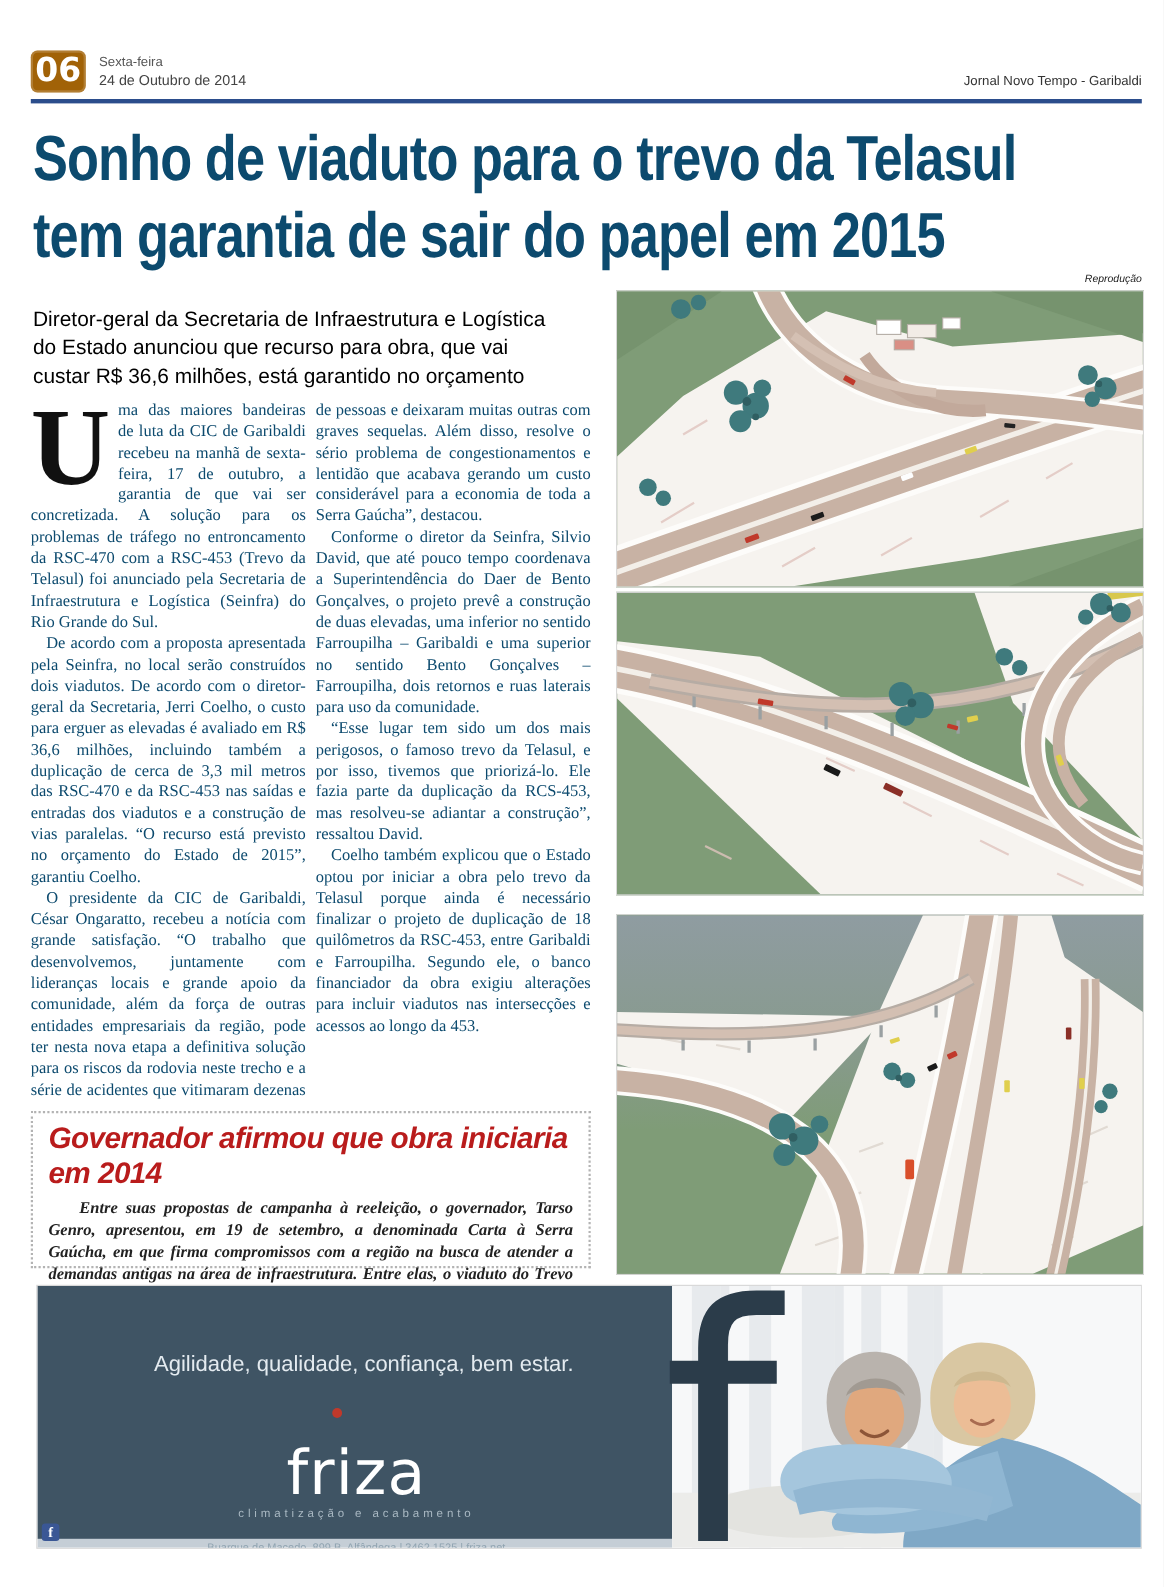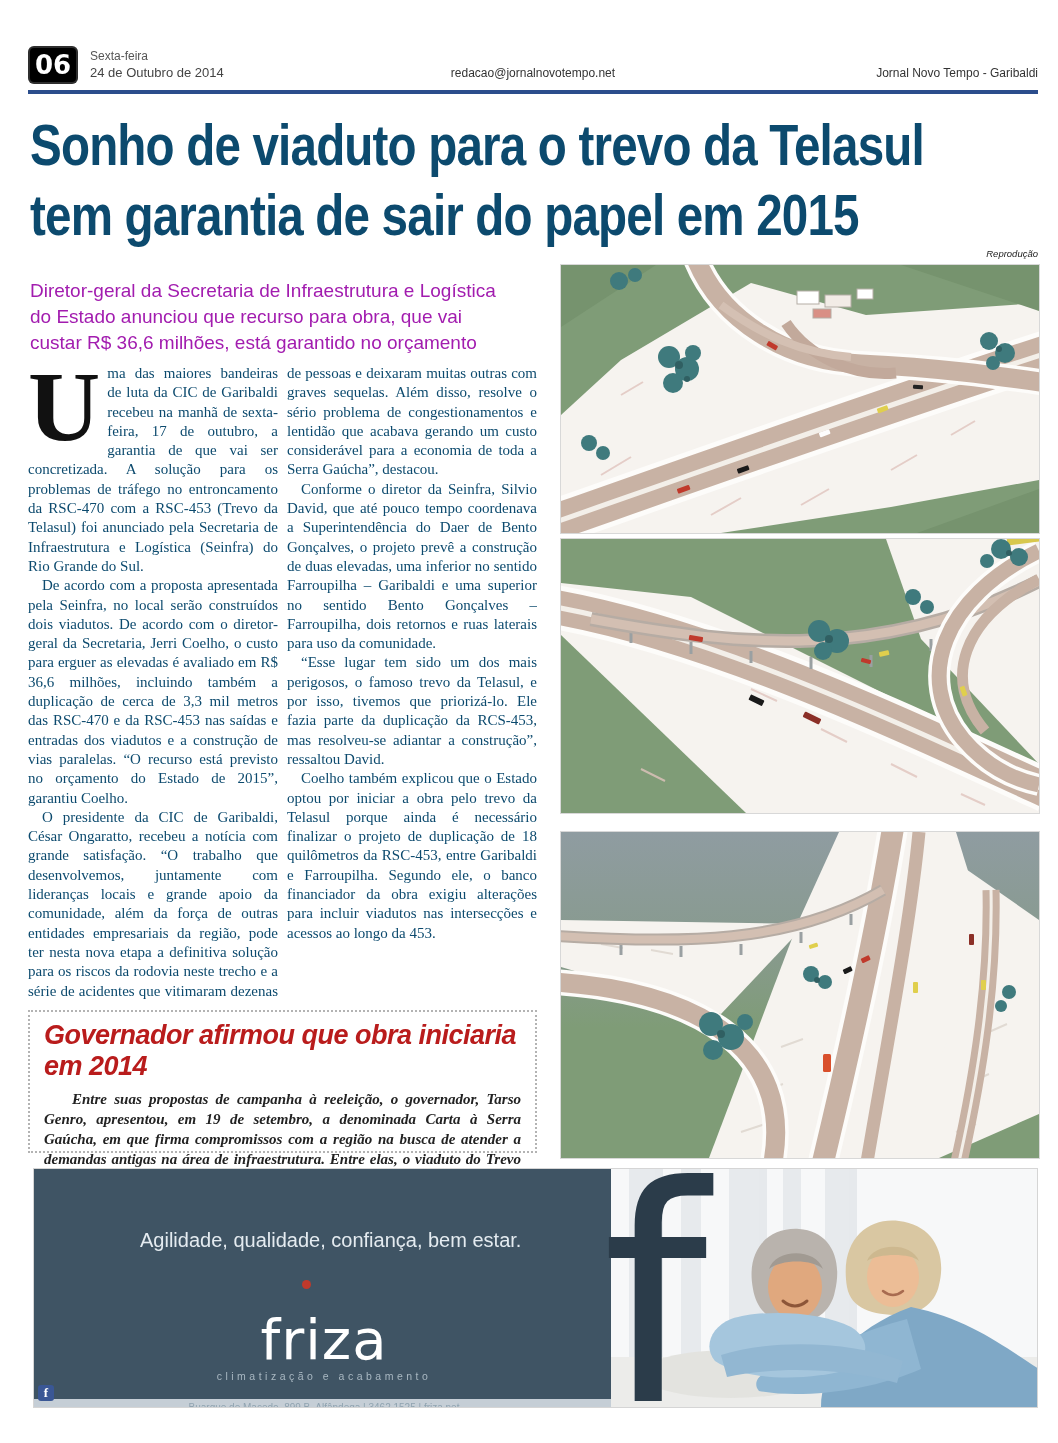--- a/index.html
+++ b/index.html
@@ -2,38 +2,38 @@
 <html lang="pt"><head>
 <meta charset="utf-8">
 <style>
   html,body{margin:0;padding:0;background:#e9e9e9;}
   .page{position:relative;width:1058px;height:1443px;background:#ffffff;margin:0 auto;
         font-family:"Liberation Sans",sans-serif;overflow:hidden;}
 
   
   .header{position:absolute;left:28px;top:46px;width:1010px;height:44px;
           border-bottom:4px solid #2b4d8c;}
-  .pagenum{position:absolute;left:0;top:0;width:50px;height:38px;background:#000000;
+  .pagenum{position:absolute;left:0;top:0;width:50px;height:38px;background:#a16207;
            color:#fff;border-radius:6px;font-family:"DejaVu Sans",sans-serif;
-           font-weight:bold;font-size:26px;text-align:center;line-height:38px;
+           font-weight:bold;font-size:30px;text-align:center;line-height:38px;
            box-shadow:inset 0 0 0 2px rgba(255,255,255,.18);}
   .hdr-weekday{position:absolute;left:62px;top:3px;font-size:12px;color:#555;}
   .hdr-date{position:absolute;left:62px;top:19px;font-size:13px;color:#444;}
   .hdr-email{position:absolute;left:0;top:20px;width:100%;text-align:center;
              font-size:12px;color:#333;}
   .hdr-masthead{position:absolute;right:0;top:20px;font-size:12px;color:#333;}
 
   
   .headline{position:absolute;left:30px;top:110px;width:1010px;color:#0c4a6e;}
   .headline div{font-weight:700;font-size:58px;line-height:70px;letter-spacing:-1px;
                 transform:scaleX(.82);transform-origin:0 50%;white-space:nowrap;}
 
   
   .lead{position:absolute;left:30px;top:278px;width:470px;font-size:19px;
-        line-height:26px;color:#a21caf;}
+        line-height:26px;color:#000000;}
 
   
   .cols{position:absolute;left:28px;top:364px;width:509px;height:648px;
         column-count:2;column-gap:9px;column-fill:auto;
         font-family:"Liberation Serif",serif;font-size:15px;line-height:19.3px;
         text-align:justify;color:#0c4a6e;overflow:hidden;}
   .cols p{margin:0;text-indent:14px;}
   .cols p:first-child{text-indent:0;}
   .cols p:first-child::first-letter{float:left;font-size:100px;line-height:78px;
         padding:4px 7px 0 0;font-weight:700;color:#111;}
@@ -77,21 +77,20 @@
 </style>
 </head>
 <body>
 
 <div class="page">
 
   <div class="header">
     <div class="pagenum">06</div>
     <div class="hdr-weekday">Sexta-feira</div>
     <div class="hdr-date">24 de Outubro de 2014</div>
-    <div class="hdr-email">redacao@jornalnovotempo.net</div>
     <div class="hdr-masthead">Jornal Novo Tempo - Garibaldi</div>
   </div>
 
   <div class="headline">
     <div>Sonho de viaduto para o trevo da Telasul</div>
     <div>tem garantia de sair do papel em 2015</div>
   </div>
 
   <div class="lead">Diretor-geral da Secretaria de Infraestrutura e Logística do Estado anunciou que recurso para obra, que vai custar R$ 36,6 milhões, está garantido no orçamento</div>
 

